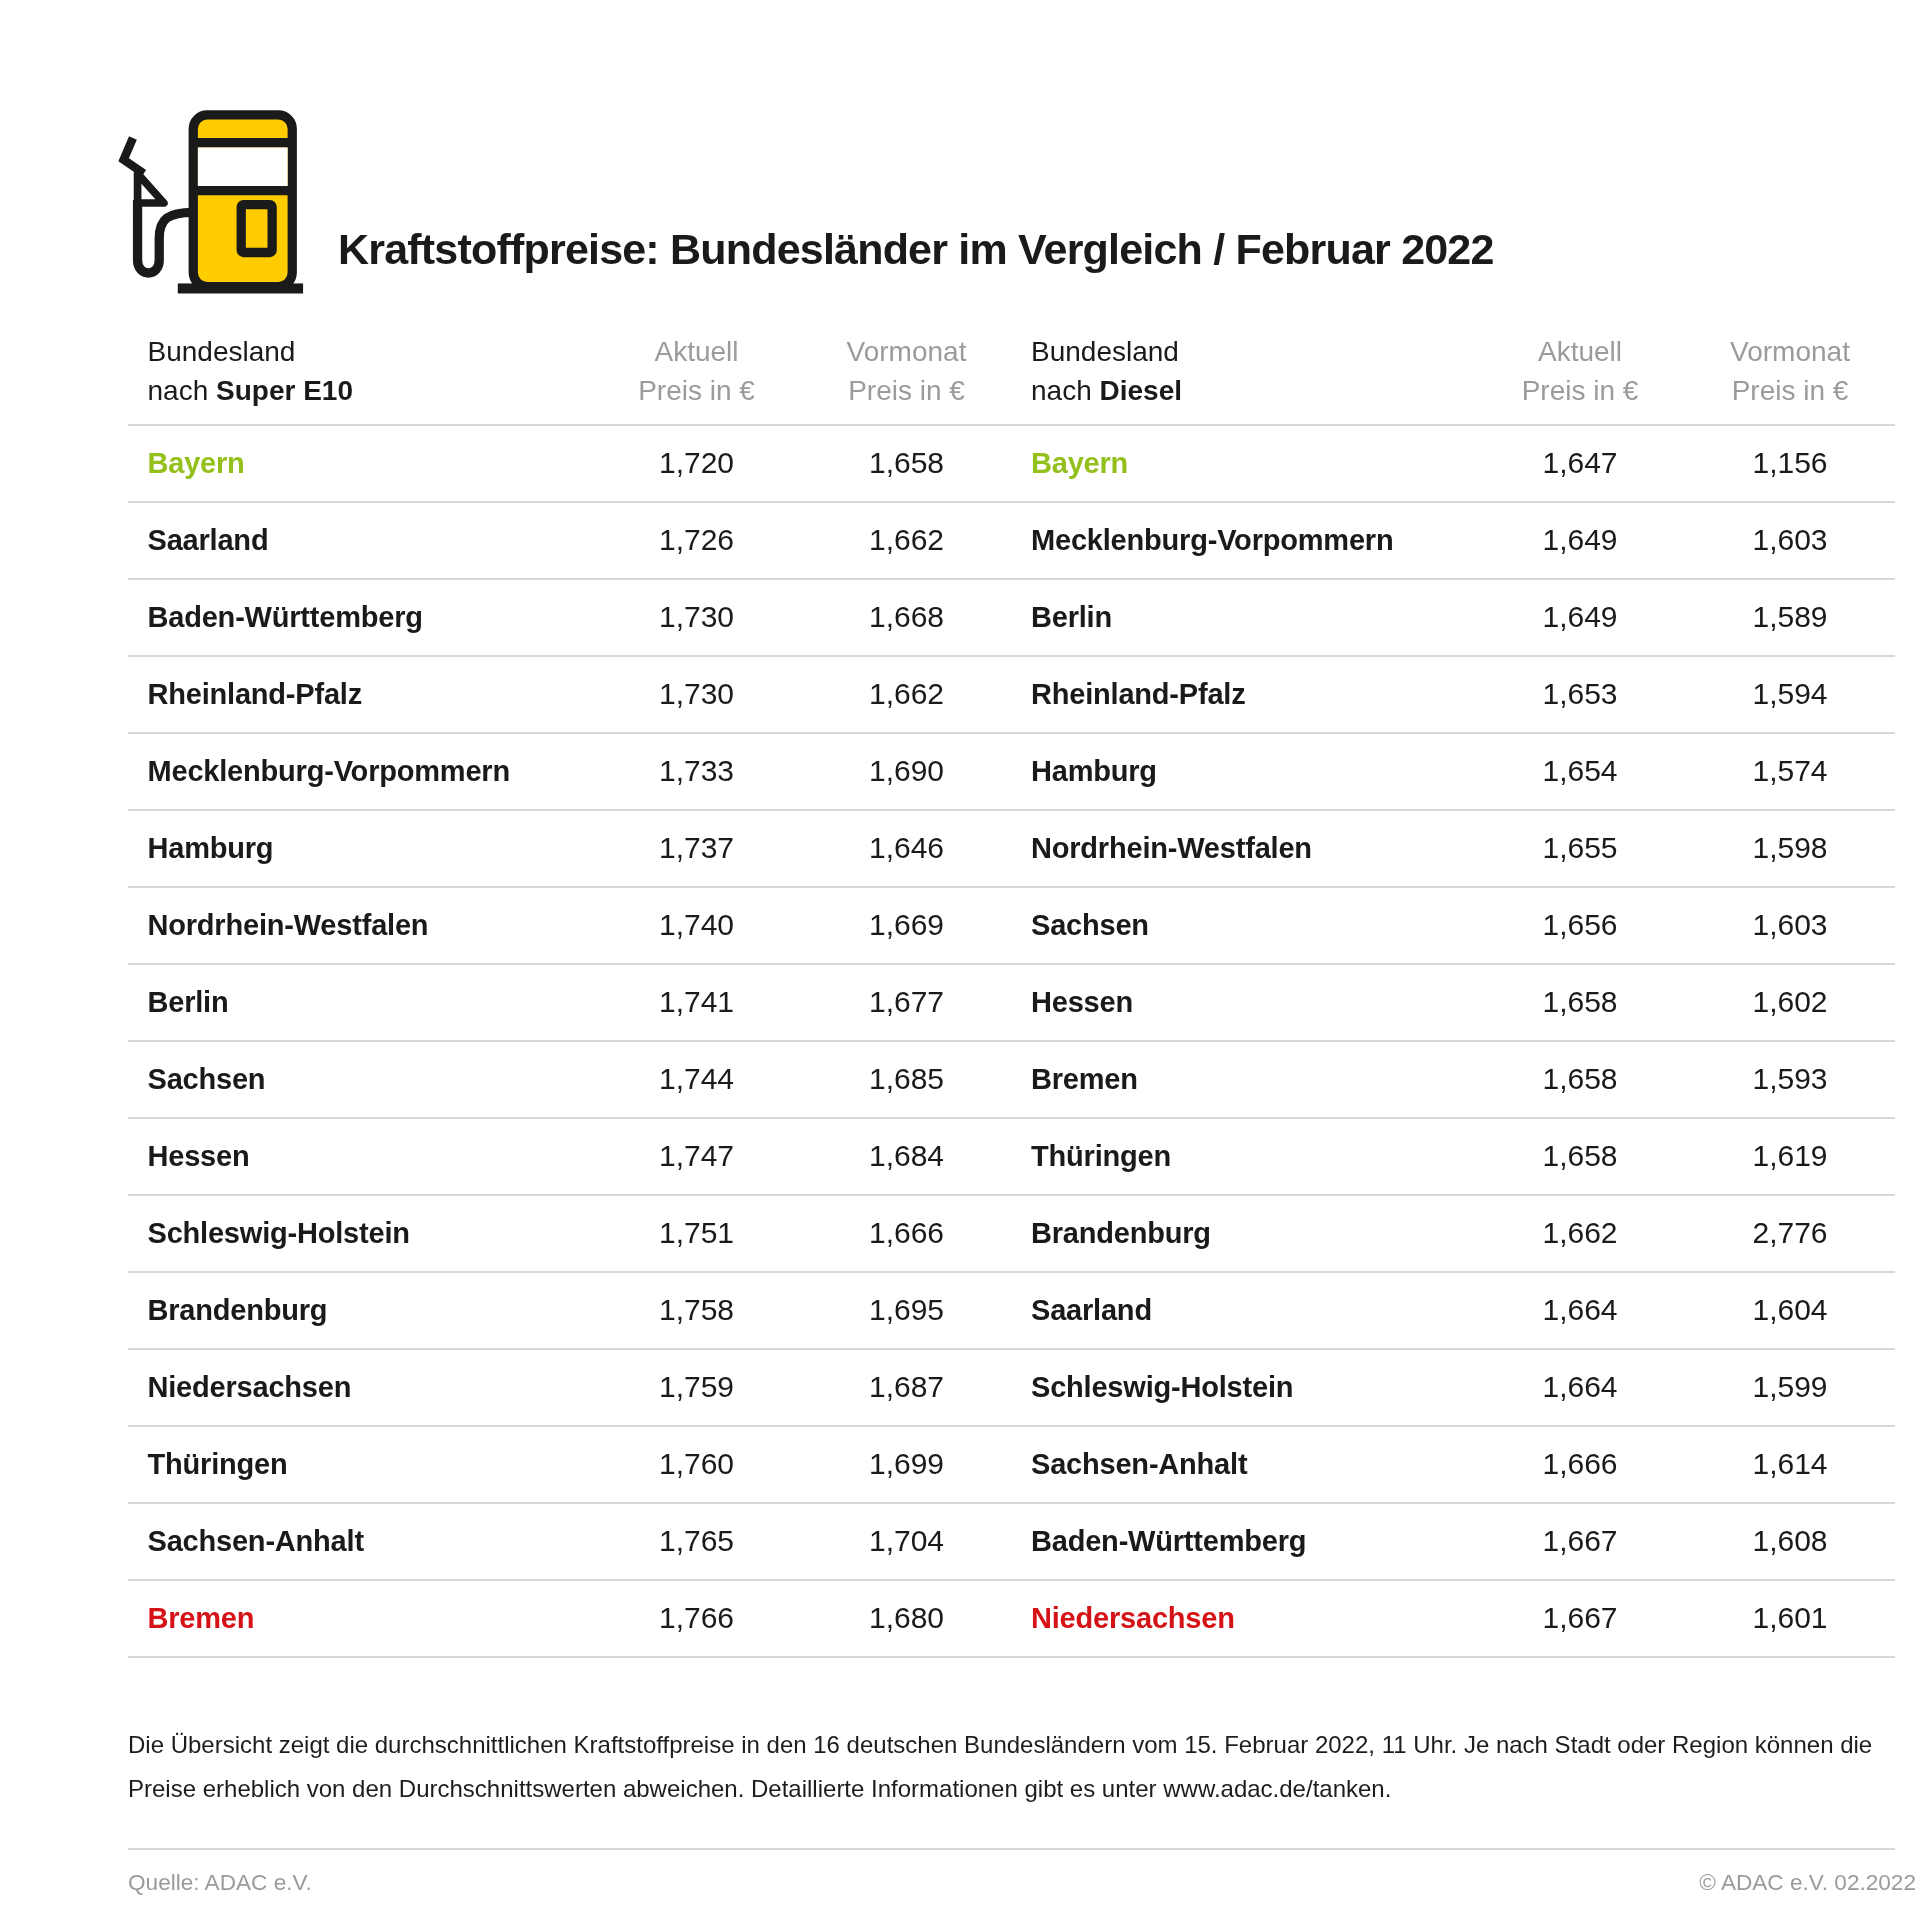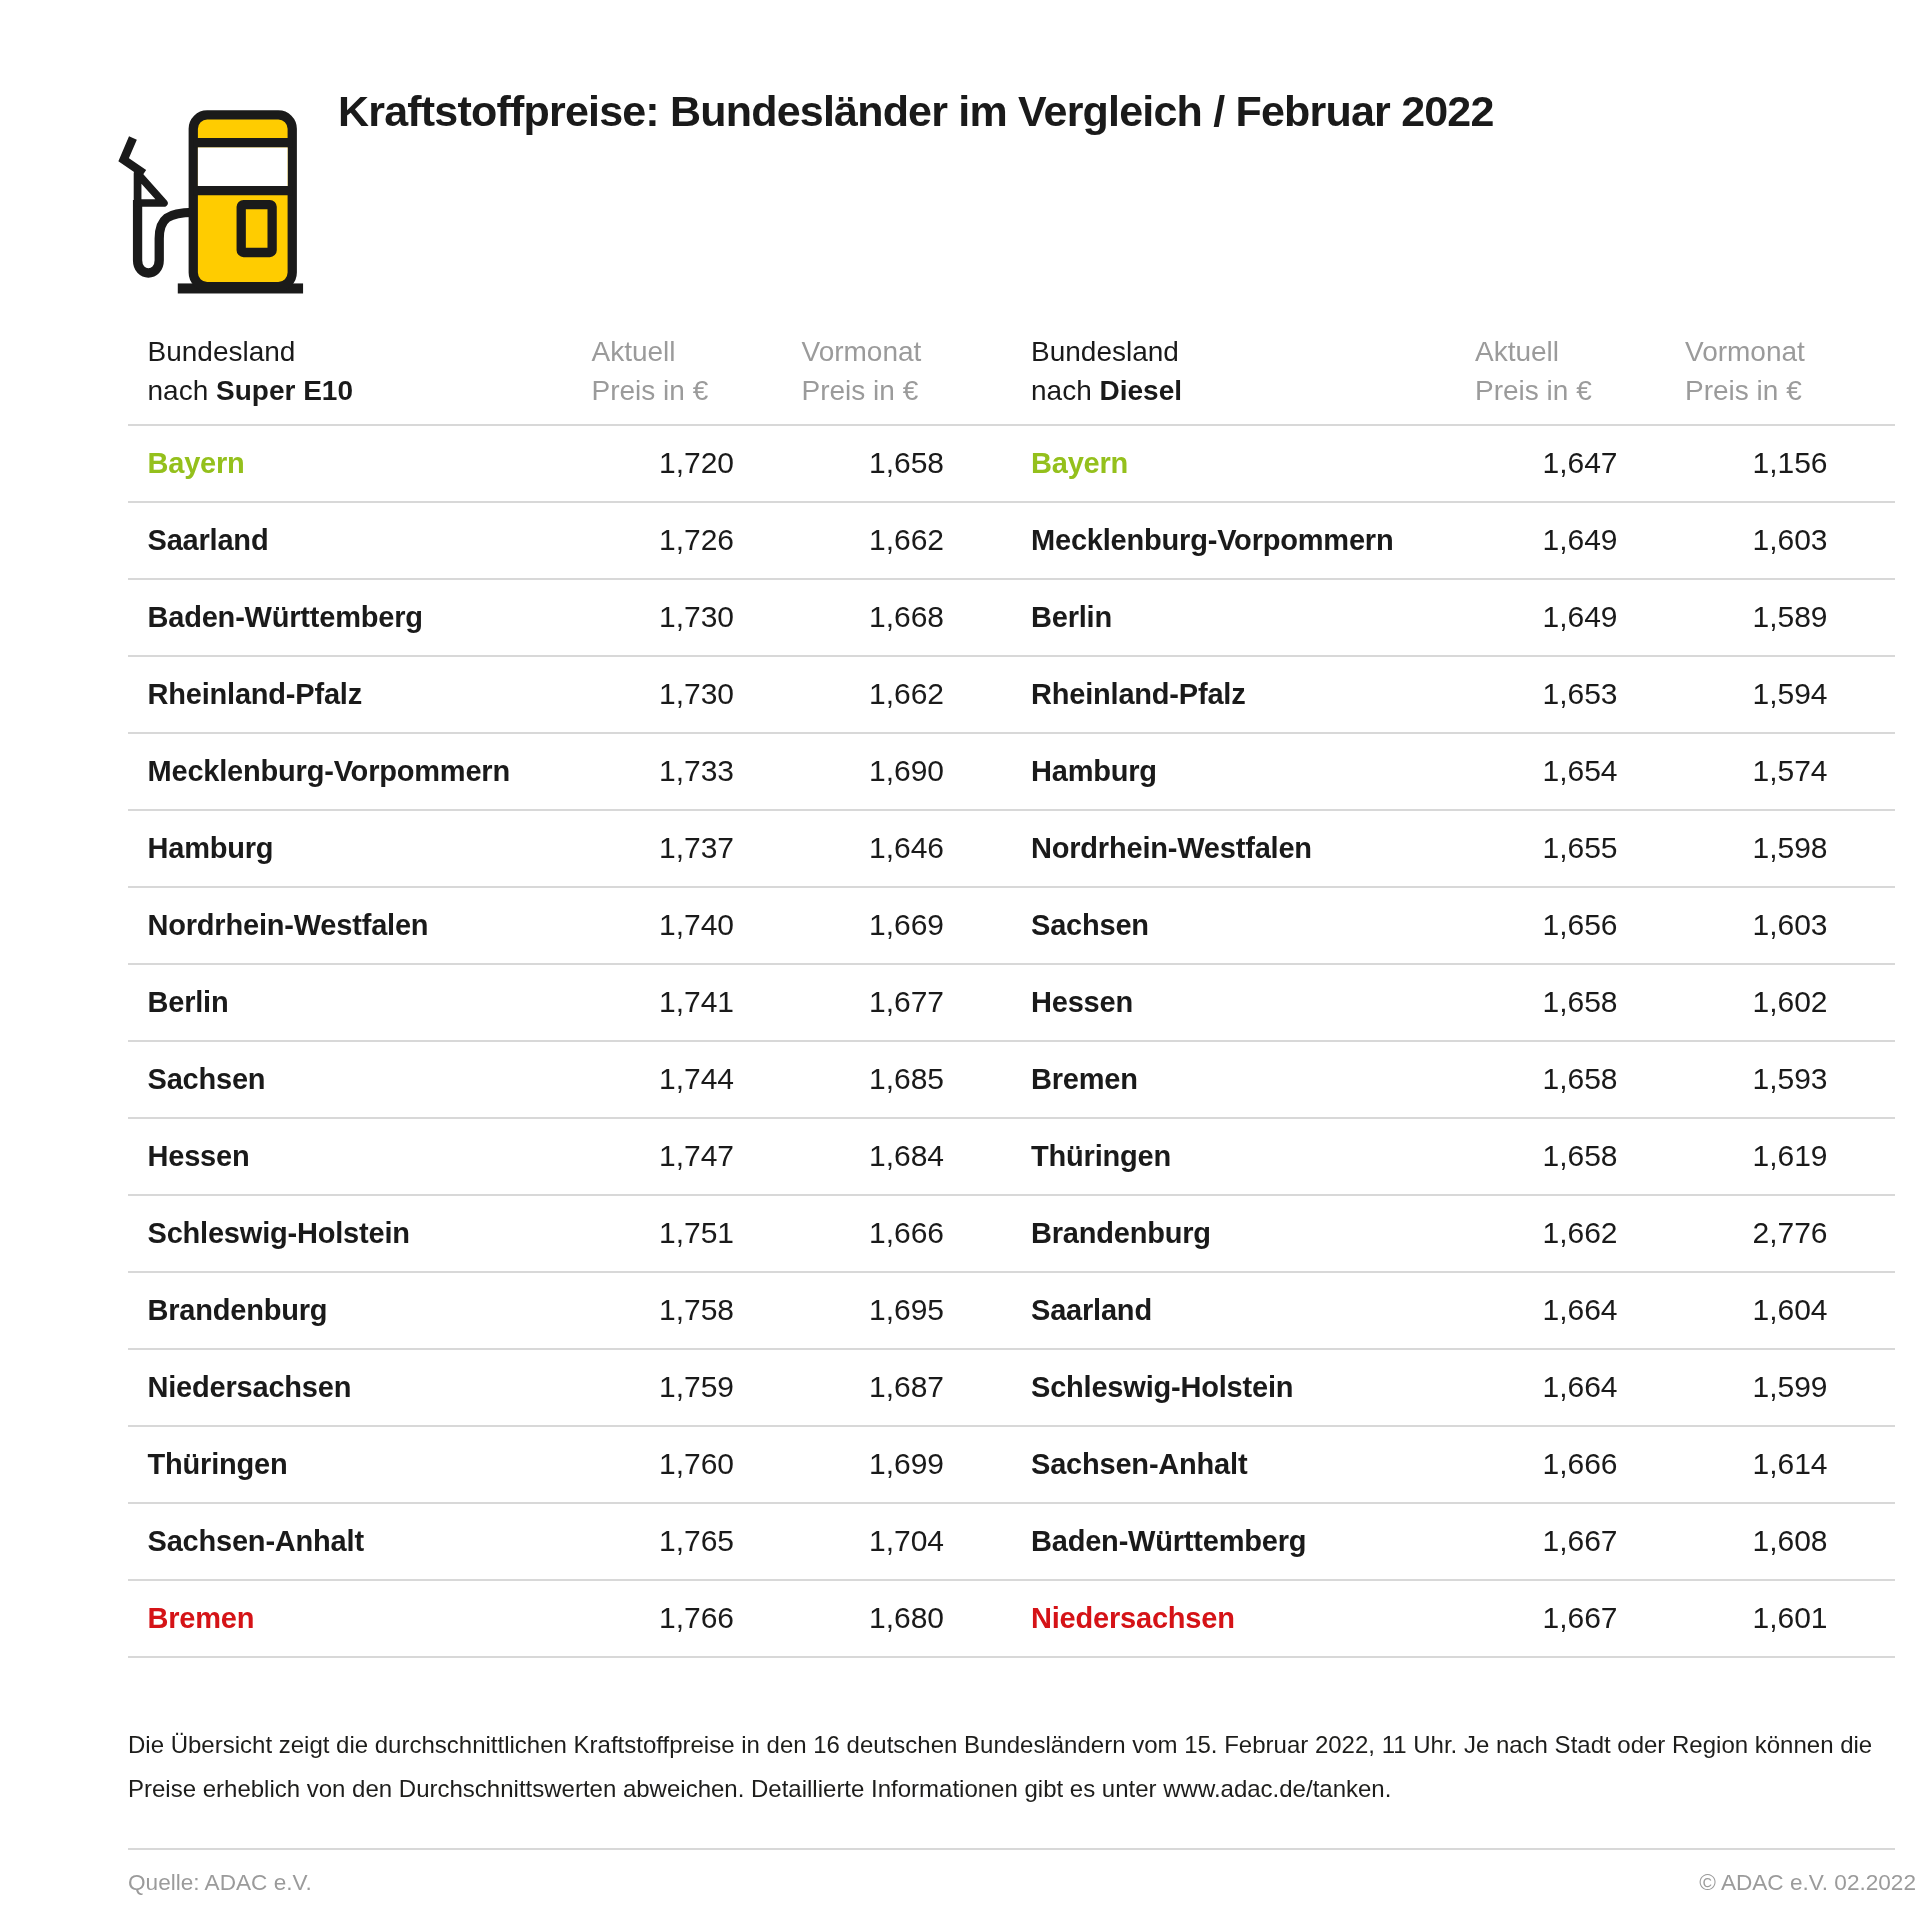--- a/index.html
+++ b/index.html
@@ -1,31 +1,31 @@
 <!DOCTYPE html>
 <html lang="de" style="font-size:12.5px"><head>
 <meta charset="utf-8">
 <style>
   html,body{margin:0;padding:0;background:#ffffff;}
   .page{
     width:1930px;height:1919px;background:#ffffff;overflow:hidden;
     font-family:"Liberation Sans",sans-serif;color:#1a1a1a;box-sizing:border-box;
   }
   
-  .masthead{padding:87px 35px 0 109px;display:flex;align-items:flex-start;}
+  .masthead{padding:87px 35px 0 109px;display:flex;align-items:flex-end;}
   .pump-icon{width:218px;height:232px;flex:0 0 auto;}
   .page-title{font-size:43px;font-weight:bold;letter-spacing:-0.8px;margin:0 0 45px 11px;}
   
   .tables{display:flex;padding:12.5px 35px 0 128px;}
   .price-table{flex:1;min-width:0;}
   .thead{display:flex;align-items:flex-end;height:78px;padding-bottom:14px;}
   .th{font-size:28px;line-height:39px;}
   .th-region{flex:1;padding-left:19.5px;color:#1a1a1a;}
   .th-region strong{font-weight:bold;}
-  .th-num{width:210px;color:#9b9b9b;}
+  .th-num{width:210px;text-align:center;color:#9b9b9b;}
   .tbody{border-bottom:2.3px solid #d8d8d8;}
   .tr{display:flex;align-items:center;height:75px;border-top:2.3px solid #d8d8d8;}
   .td{white-space:nowrap;}
   .td-region{flex:1;padding-left:19.5px;font-weight:bold;font-size:29px;letter-spacing:-0.2px;}
   .td-num{width:210px;text-align:center;font-size:30px;}
   .tr.hl-green .td-region{color:#94C01C;}
   .tr.hl-red   .td-region{color:#D51317;}
   
   .footnote{margin:65px 35px 0 128px;font-size:24px;line-height:44px;color:#1d1d1b;}
   .rule{height:2.3px;background:#d8d8d8;margin:37px 35px 0 128px;}

